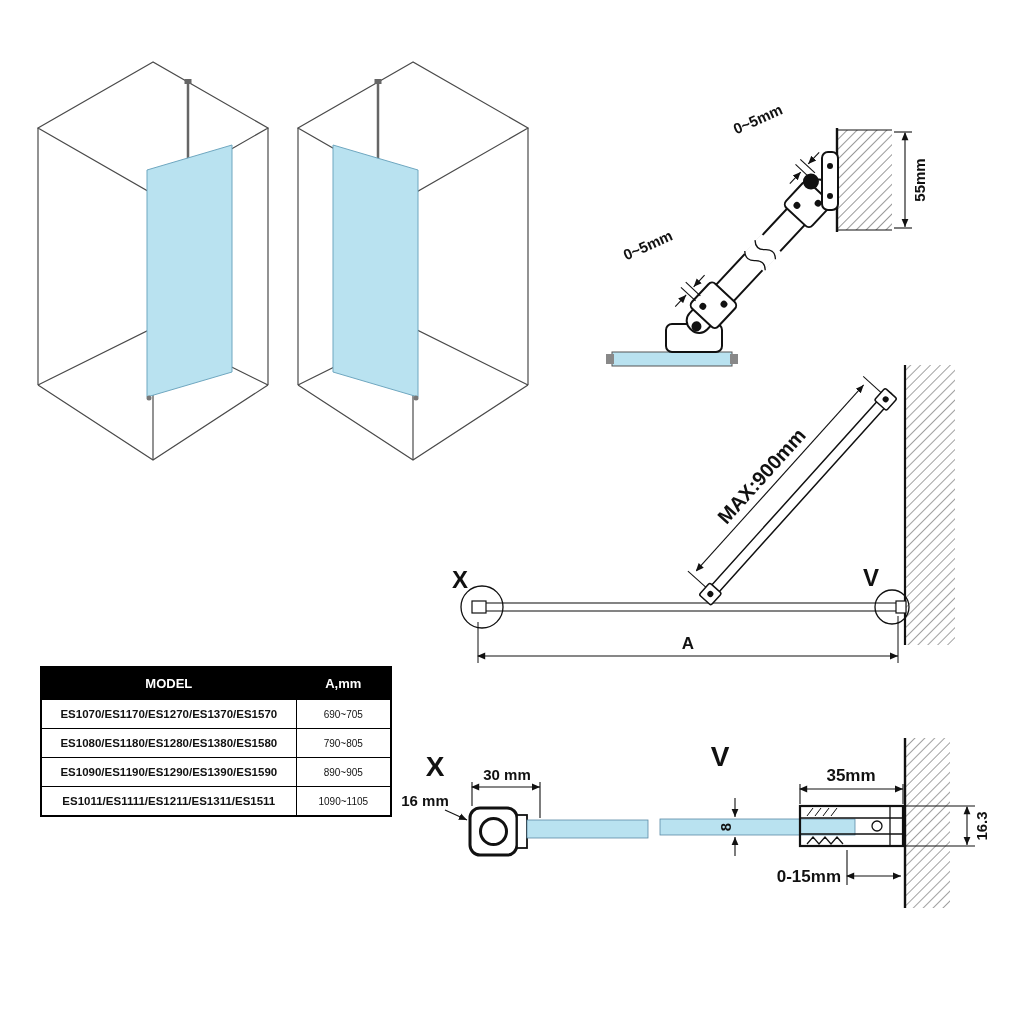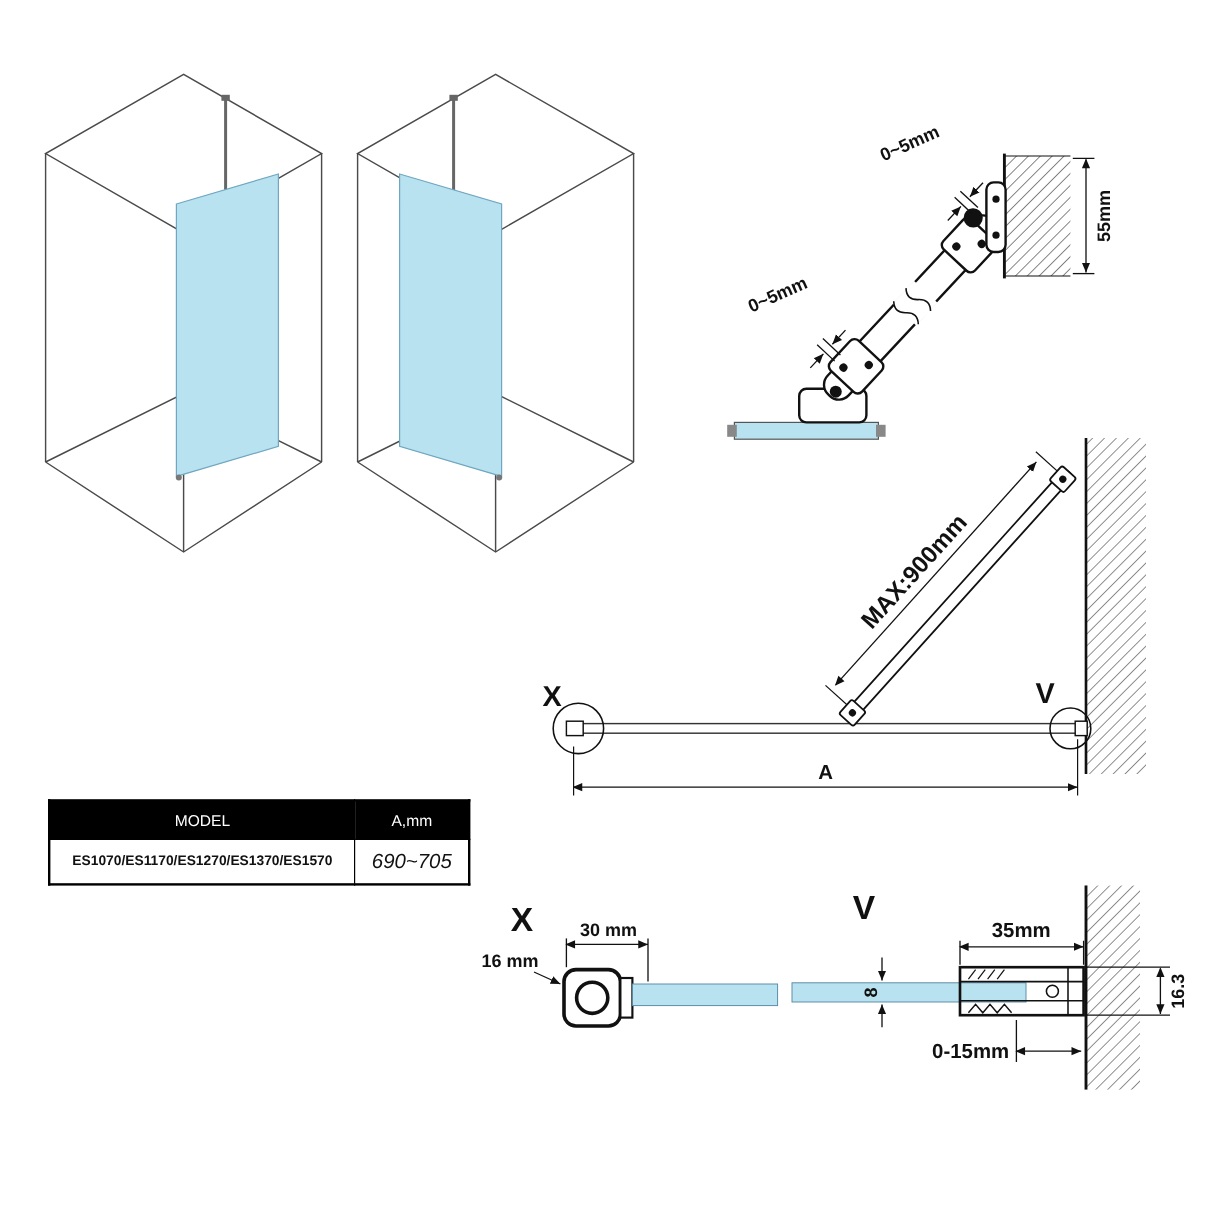--- a/index.html
+++ b/index.html
@@ -23,32 +23,32 @@
 
   .model-table {
     position: absolute;
     left: 40px; top: 666px;
     width: 352px;
     border-collapse: collapse;
     border: 2px solid #000;
   }
   .model-table th {
     background: #000; color: #fff;
-    font-size: 13px; font-weight: normal;
+    font-size: 13px; font-weight: bold;
     padding: 8px 4px;
     border: 1px solid #000;
   }
   .model-table td {
     border: 1px solid #000;
     text-align: center;
     padding: 8px 3px;
     color: #111;
   }
   .model-table td.model { font-size: 11.5px; font-weight: bold; width: 256px; }
-  .model-table td.amm   { font-size: 17px; width: 96px; font-style: italic; }
+  .model-table td.amm   { font-size: 10px; width: 96px; }
 </style>
 </head>
 <body>
 
 <div class="canvas">
 
   <svg class="abs" style="left:20px;top:50px" width="530" height="430" viewBox="0 0 530 430">
     <g fill="none" stroke="#4a4a4a" stroke-width="1.2">
       <path d="M133,12 L18,78 L133,144 L248,78 Z"></path>
       <line x1="18" y1="78" x2="18" y2="335"></line>
@@ -200,20 +200,32 @@
         <th>MODEL</th>
         <th>A,mm</th>
       </tr>
     </thead>
     <tbody>
 
     <tr>
         <td class="model">ES1070/ES1170/ES1270/ES1370/ES1570</td>
         <td class="amm">690~705</td>
       </tr>
+        <tr>
+        <td class="model">ES1080/ES1180/ES1280/ES1380/ES1580</td>
+        <td class="amm">790~805</td>
+      </tr>
+        <tr>
+        <td class="model">ES1090/ES1190/ES1290/ES1390/ES1590</td>
+        <td class="amm">890~905</td>
+      </tr>
+        <tr>
+        <td class="model">ES1011/ES1111/ES1211/ES1311/ES1511</td>
+        <td class="amm">1090~1105</td>
+      </tr>
       </tbody>
   </table>
 
   <svg class="abs" style="left:395px;top:730px" width="260" height="200" viewBox="0 0 260 200">
     <defs>
       <marker id="x-arr-e" viewBox="0 0 10 10" refX="9" refY="5" markerWidth="9" markerHeight="9" orient="auto" markerUnits="userSpaceOnUse">
           <path d="M0,1.2 L9,5 L0,8.8 Z" fill="#111"></path>
         </marker>
       <marker id="x-arr-s" viewBox="0 0 10 10" refX="1" refY="5" markerWidth="9" markerHeight="9" orient="auto" markerUnits="userSpaceOnUse">
           <path d="M9,1.2 L0,5 L9,8.8 Z" fill="#111"></path>

